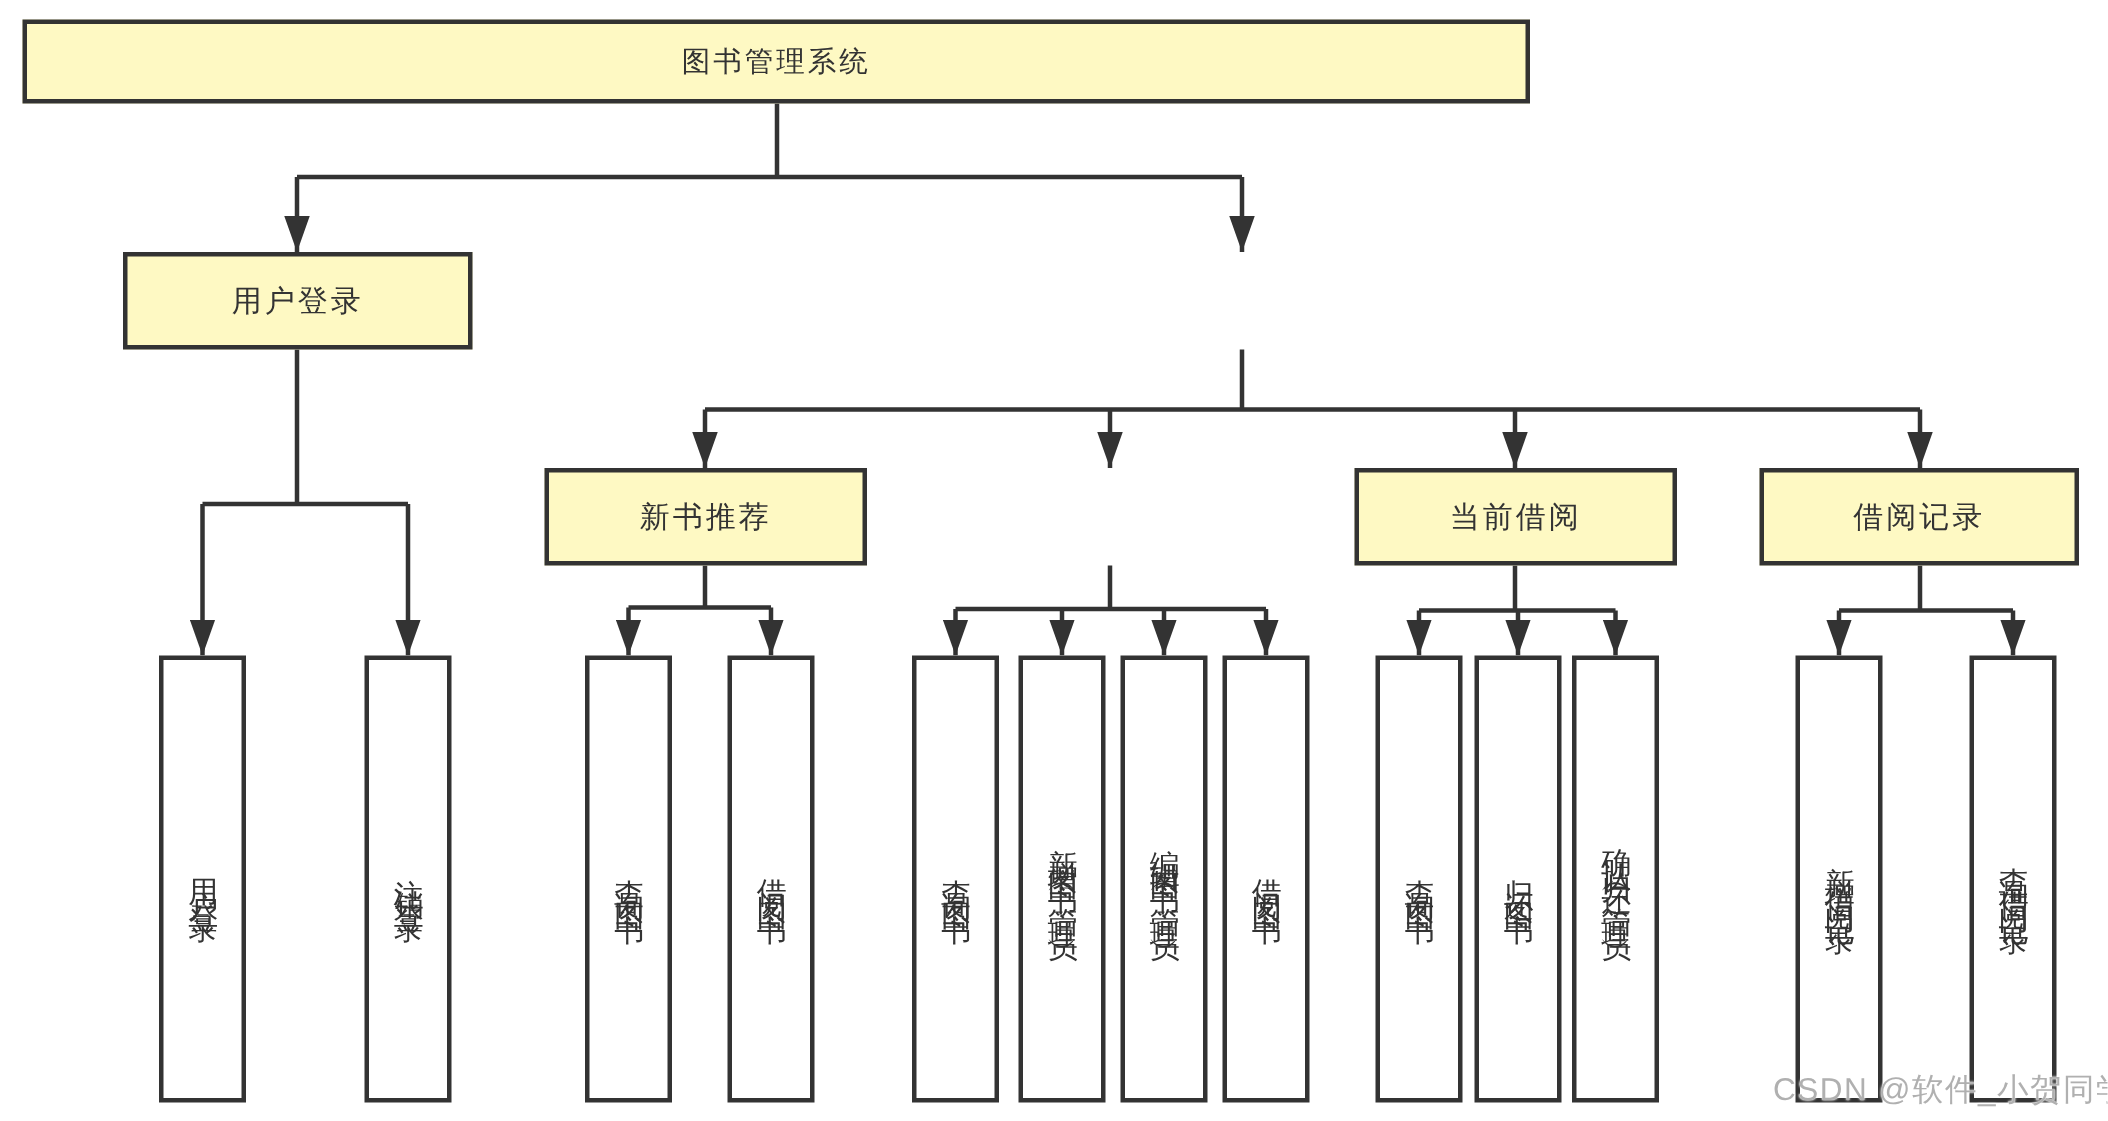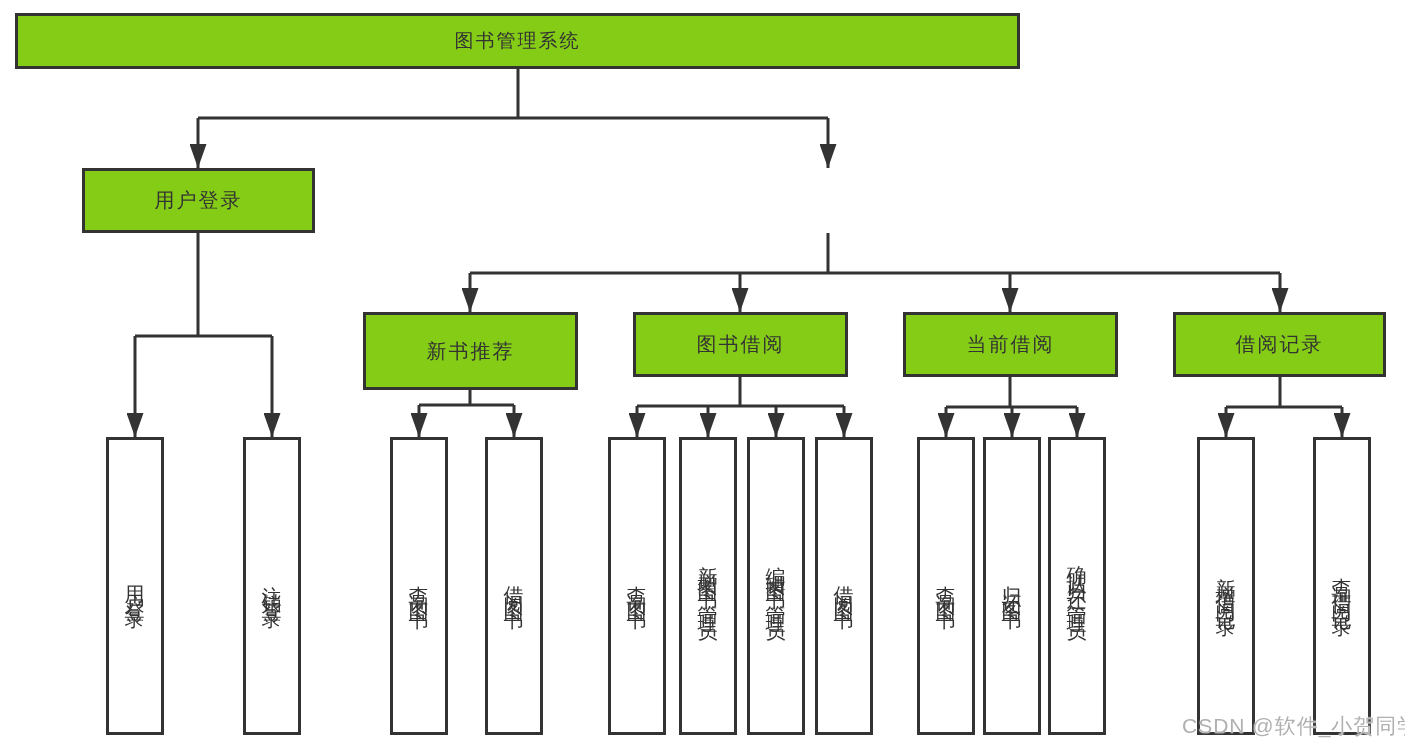--- a/index.html
+++ b/index.html
@@ -10,21 +10,21 @@
   }
   html,body{margin:0;padding:0;background:var(--bg);}
   body{
     width:1405px;height:747px;position:relative;overflow:hidden;
     font-family:"Liberation Sans","DejaVu Sans",sans-serif;
   }
   .canvas{position:absolute;left:0;top:0;width:1405px;height:747px;}
   svg.wires{position:absolute;left:0;top:0;z-index:1;}
   .hbox{
     position:absolute;z-index:2;box-sizing:border-box;
-    border:3px solid var(--line);background:#84cc16;
+    border:3px solid var(--line);background:#fef9c3;
     display:flex;align-items:center;justify-content:center;
     font-size:20px;color:var(--text);letter-spacing:2px;
     white-space:nowrap;
   }
   .hbox.root{font-size:19px;}
   .vbox{
     position:absolute;z-index:2;box-sizing:border-box;
     border:3px solid var(--line);background:#fff;
     display:flex;align-items:center;justify-content:center;
     top:437px;width:58px;height:298px;
@@ -86,22 +86,21 @@
       <path d="M1280 377 V407 M1226 407 H1342"></path>
       <line x1="1226" y1="407" x2="1226" y2="437" marker-end="url(#arr)"></line>
       <line x1="1342" y1="407" x2="1342" y2="437" marker-end="url(#arr)"></line>
     </g>
   </svg>
 
   <div class="hbox root" style="left:15px;top:13px;width:1005px;height:56px;">图书管理系统</div>
 
   <div class="hbox" style="left:82px;top:168px;width:233px;height:65px;">用户登录</div>
 
-  <div class="hbox" style="left:363px;top:312px;width:215px;height:78px;">新书推荐</div>
-  <div class="hbox" style="left:633px;top:312px;width:215px;height:65px;">图书借阅</div>
+  <div class="hbox" style="left:363px;top:312px;width:215px;height:65px;">新书推荐</div>
   <div class="hbox" style="left:903px;top:312px;width:215px;height:65px;font-family:Liberation Serif, serif;">当前借阅</div>
   <div class="hbox" style="left:1173px;top:312px;width:213px;height:65px;">借阅记录</div>
 
   <div class="vbox" style="left:106px;">
     <span>用户登录</span>
   </div>
   <div class="vbox" style="left:243px;">
     <span>注销登录</span>
   </div>
 

